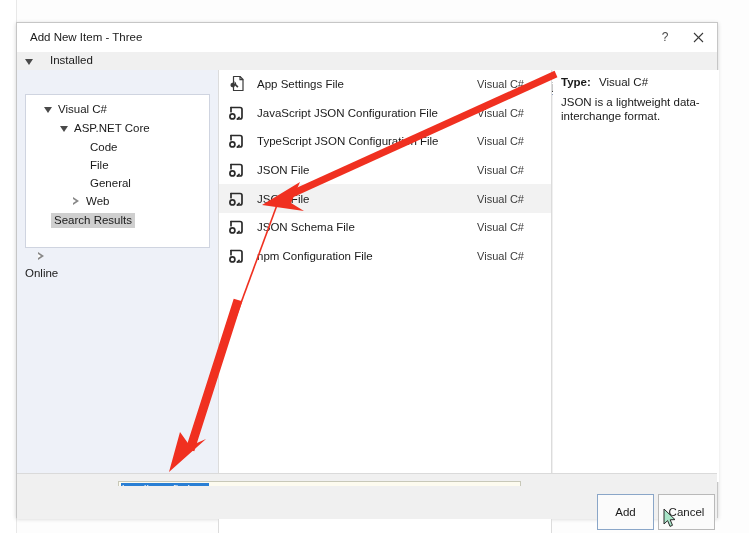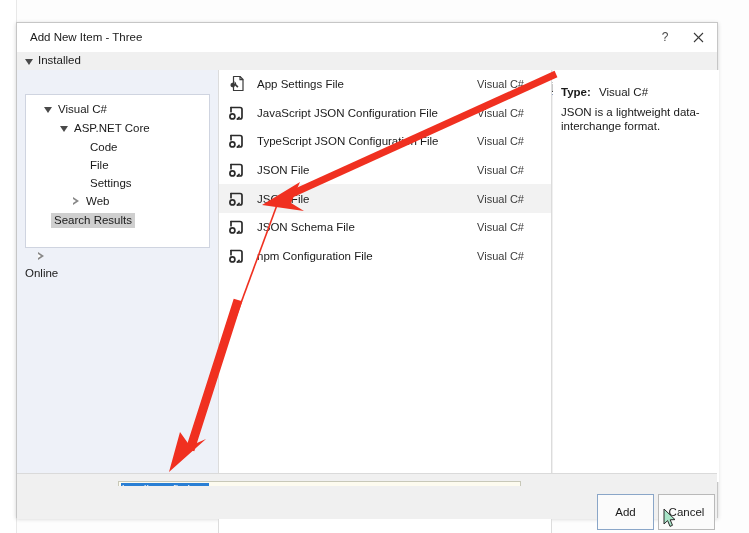--- a/index.html
+++ b/index.html
@@ -86,21 +86,21 @@
     background: #f0f0f0;
   }
 
   
   .installed-row {
     position: absolute;
     left: 8px;
     top: 2px;
     display: flex;
     align-items: flex-end;
-    gap: 4px;
+    gap: 16px;
     font-size: 11.5px;
     color: #1a1a1a;
   }
 
   
   .sortby-row {
     position: absolute;
     left: 202px;
     top: 24px;
     display: flex;
@@ -283,21 +283,21 @@
 
   
   .detail-panel {
     position: absolute;
     left: 536px;
     top: 18px;
     width: 166px;
     height: 412px;
     background: #ffffff;
     box-sizing: border-box;
-    padding: 16px 8px;
+    padding: 6px 8px;
   }
   .detail-type {
     font-size: 11.5px;
     color: #1a1a1a;
     margin-bottom: 7px;
     white-space: nowrap;
   }
   .detail-type b { font-weight: bold; }
   .detail-desc {
     font-size: 11.5px;
@@ -509,21 +509,21 @@
         <div class="tree-node" style="left:50px; top:46px;">
           <span class="caret-none"></span>
           <span class="label">Code</span>
         </div>
         <div class="tree-node" style="left:50px; top:64px;">
           <span class="caret-none"></span>
           <span class="label">File</span>
         </div>
         <div class="tree-node" style="left:50px; top:82px;">
           <span class="caret-none"></span>
-          <span class="label">Settings</span>
+          <span class="label">General</span>
         </div>
         <div class="tree-node" style="left:46px; top:100px;">
           <span class="caret-closed"></span>
           <span class="label">Web</span>
         </div>
         <div class="tree-node sel" style="left:25px; top:118px;">
           <span class="label">Search Results</span>
         </div>
       </div>
 

